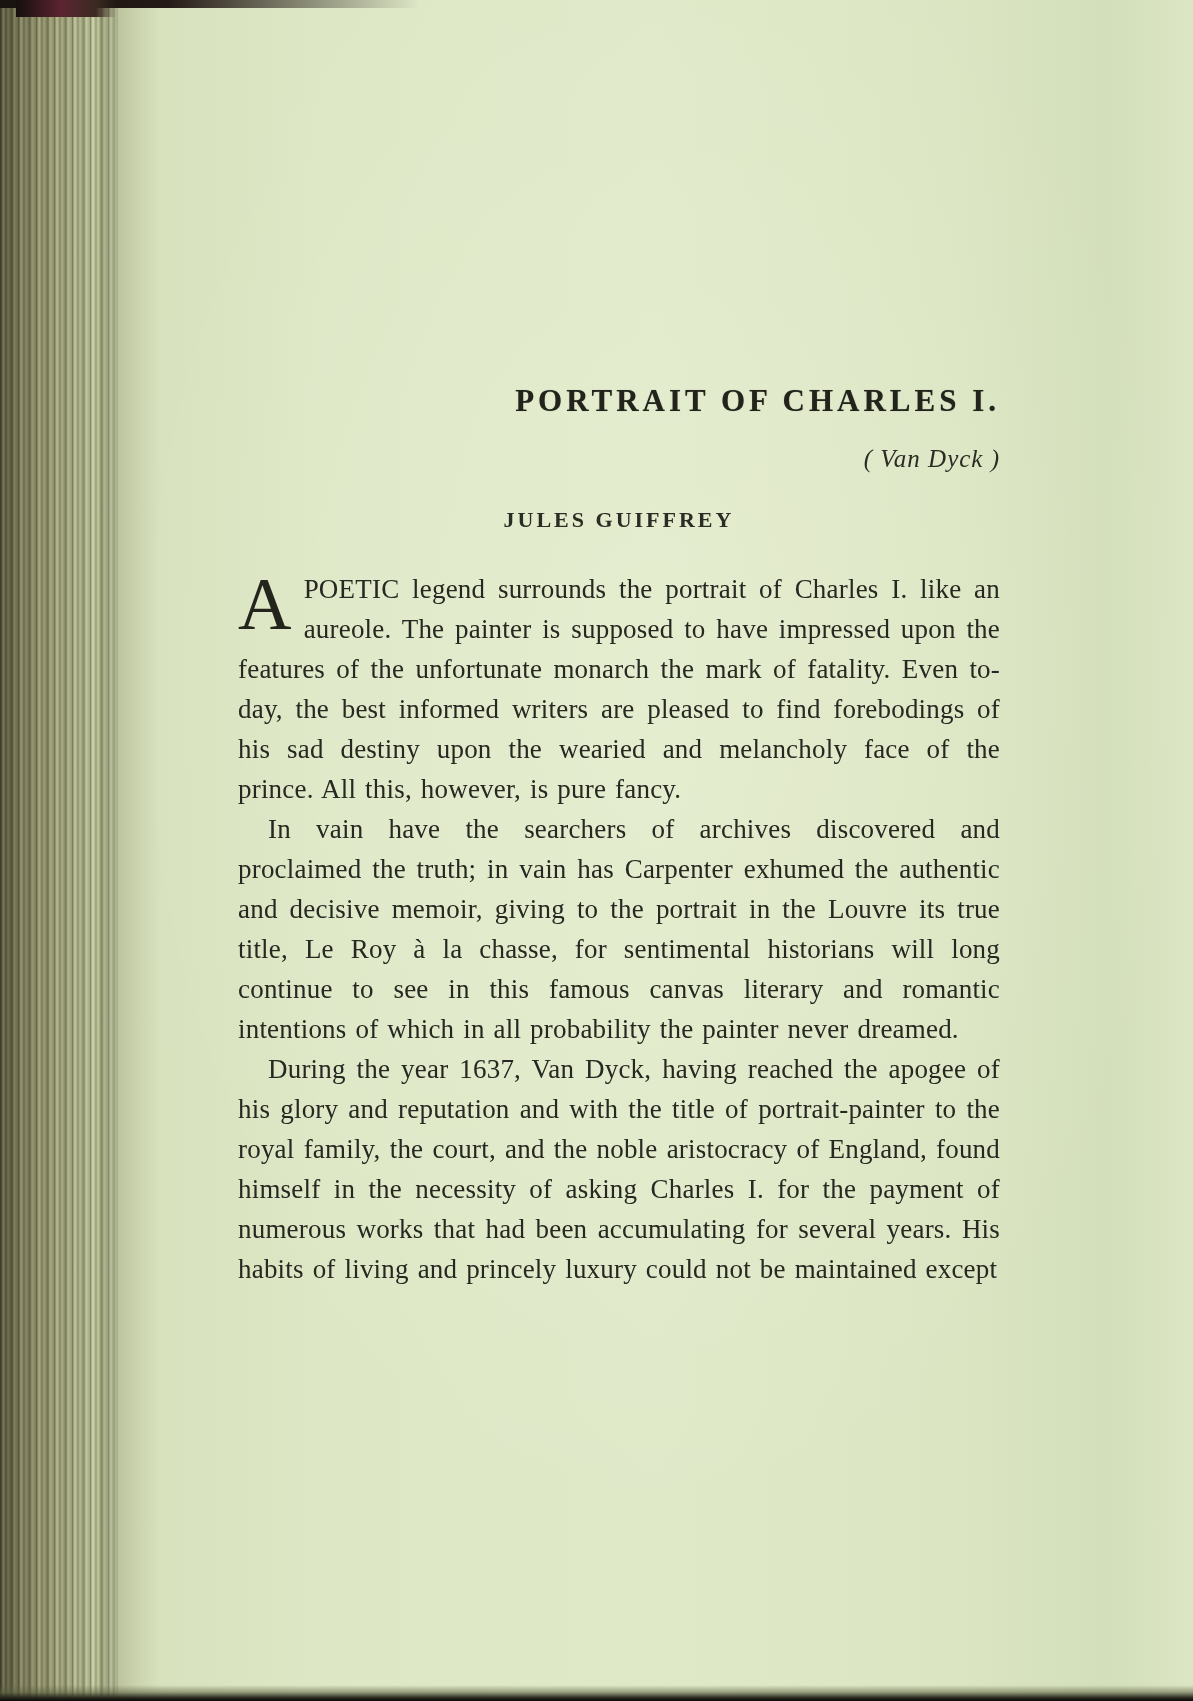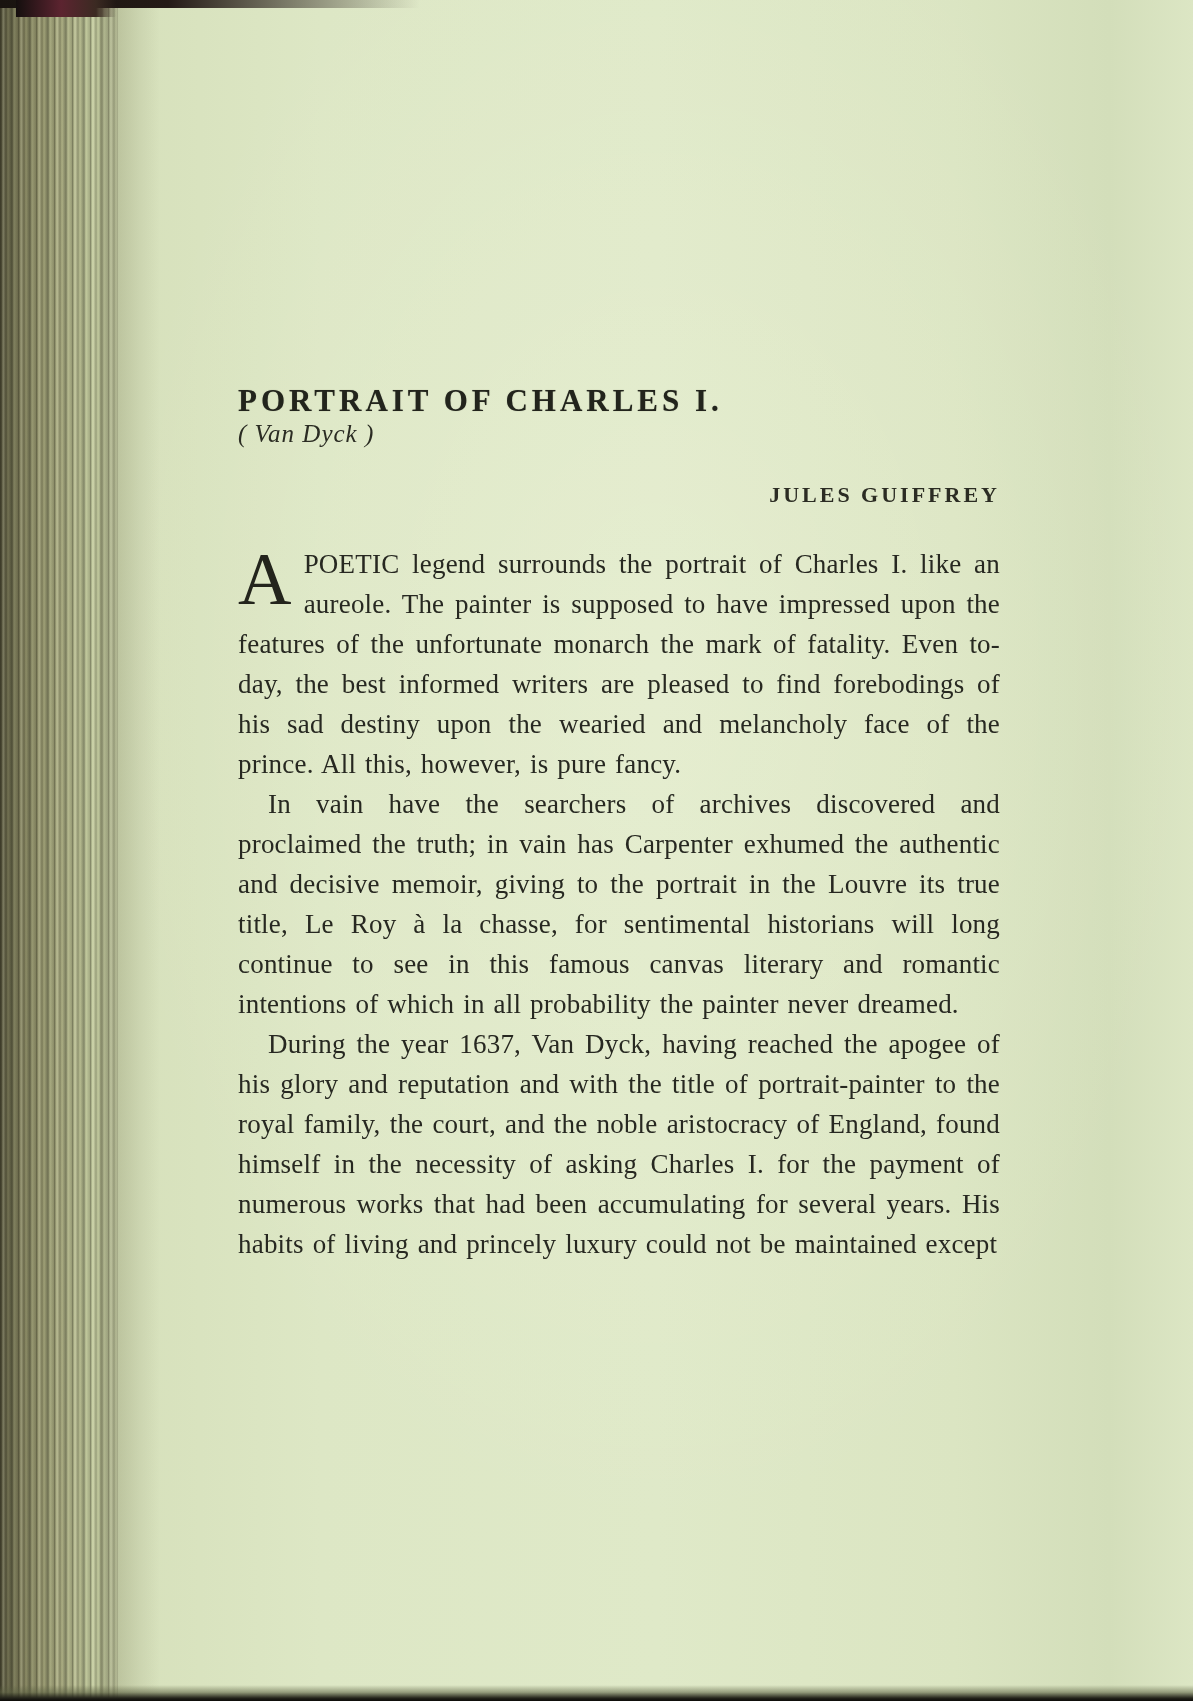--- a/index.html
+++ b/index.html
@@ -60,38 +60,38 @@
 
   
   .content {
     position: absolute;
     left: 238px;
     top: 383px;
     width: 762px;
     color: #26271f;
   }
   .title {
-    text-align: left;
+    text-align: right;
     font-size: 31px;
     font-weight: 700;
     letter-spacing: 4px;
     color: #22241c;
-    margin: 0 0 1px 0;
+    margin: 0 0 26px 0;
     text-shadow: 0 0 1px rgba(30,30,20,0.35);
   }
   .subtitle {
-    text-align: left;
+    text-align: right;
     font-style: italic;
     font-size: 25px;
     letter-spacing: 1px;
     margin: 0 0 34px 0;
     color: #2b2c23;
   }
   .author {
-    text-align: right;
+    text-align: center;
     font-size: 22px;
     font-weight: 700;
     letter-spacing: 3px;
     color: #2b2c23;
     margin: 0 0 36px 0;
   }
   .body-text {
     font-size: 27px;
     line-height: 40px;
     text-align: justify;

